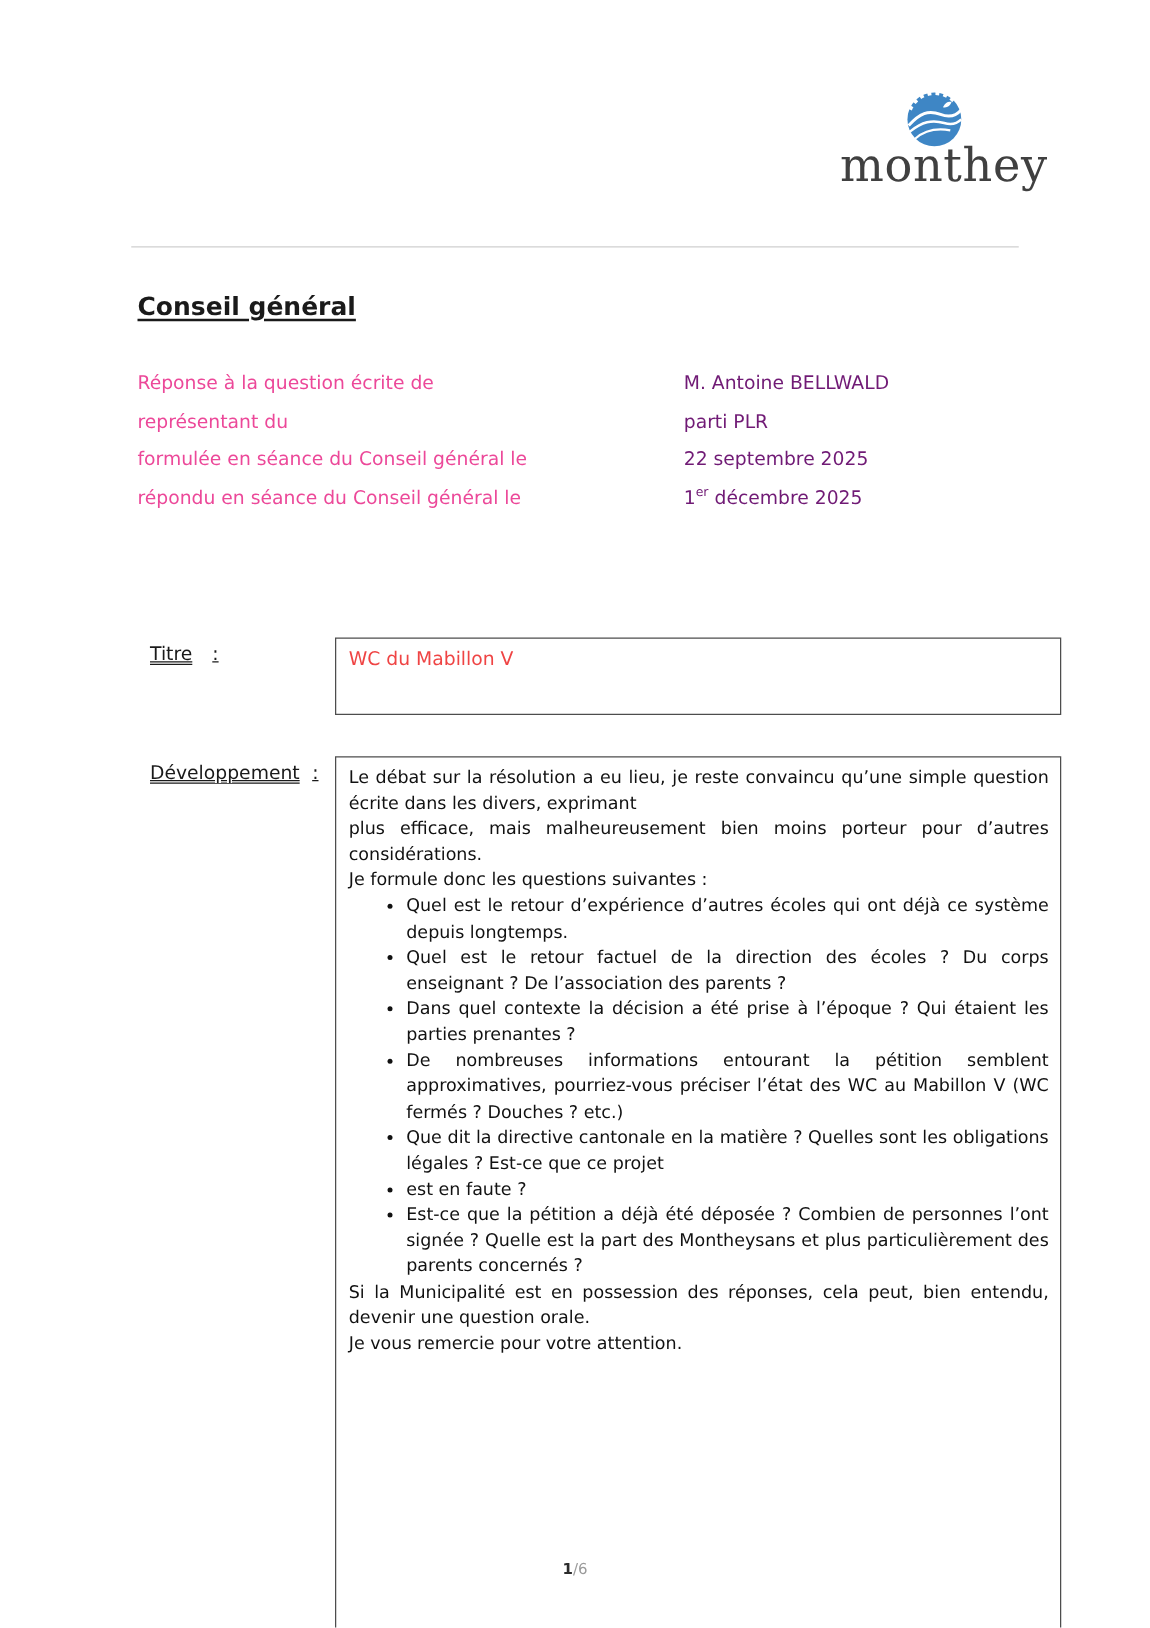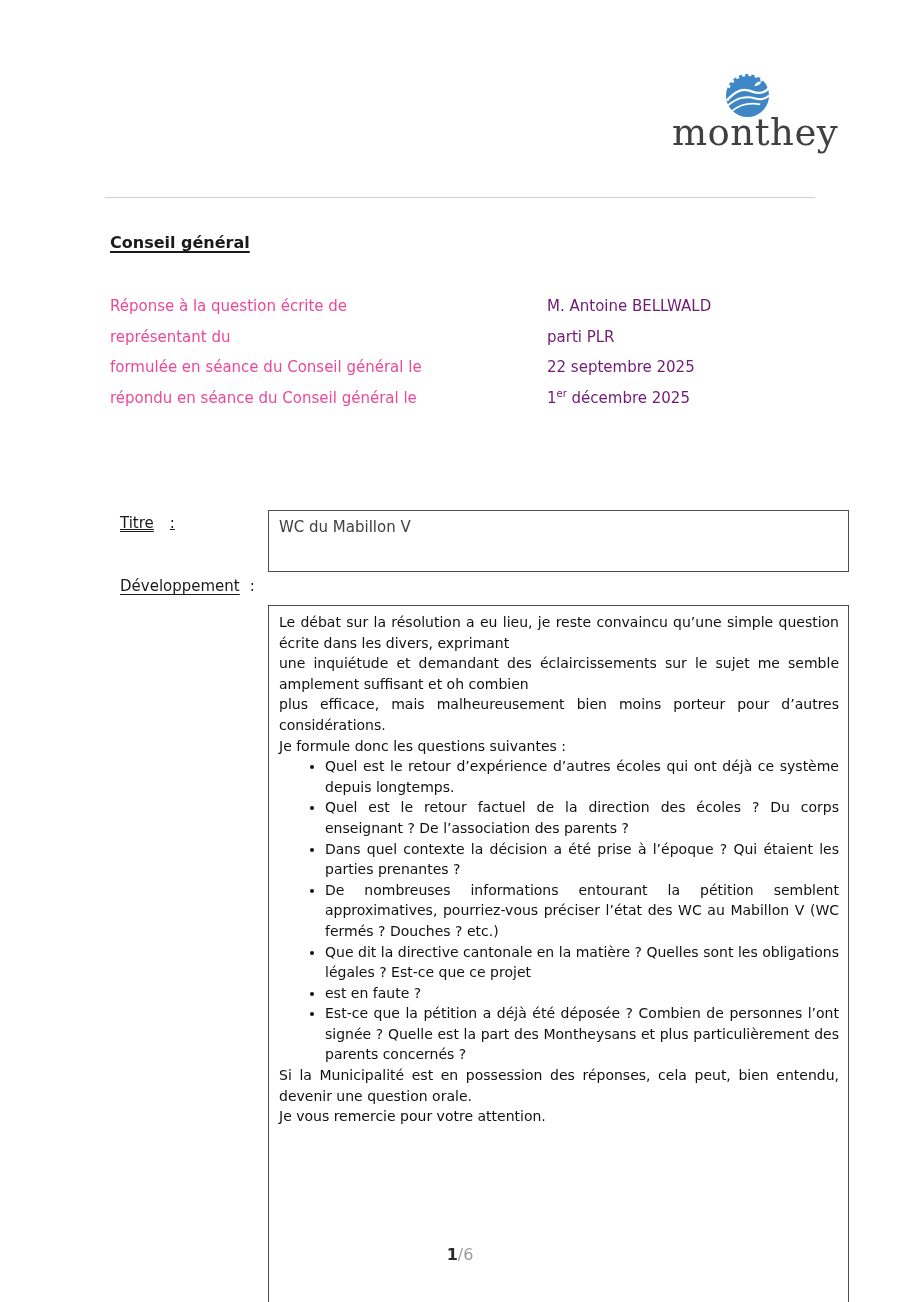--- a/index.html
+++ b/index.html
@@ -32,67 +32,67 @@
   
   .top-rule {
     position: absolute; top: 197px; left: 105px;
     width: 710px; height: 0;
     border-top: 1.5px solid #cfcfcf;
   }
 
   
   .doc-heading {
     position: absolute; top: 233px; left: 110px;
-    font-size: 16px; font-weight: bold;
+    font-size: 20px; font-weight: bold;
     text-decoration: underline;
     text-decoration-thickness: 1.5px;
     text-underline-offset: 3px;
   }
 
   
   .meta { position: absolute; top: 296px; left: 110px; width: 740px; }
   .meta-row { display: flex; margin-bottom: 10px; line-height: 20.5px; }
   .meta-label { width: 437px; flex: 0 0 437px; color: #ec4899; }
   .meta-value { color: #701a75; }
   .meta-value sup { font-size: 10px; vertical-align: super; line-height: 0; }
 
   
   .sec-label-wrap { position: absolute; left: 120px; line-height: 20px; }
   .sec-label { text-decoration: underline; text-underline-offset: 3px; }
   .sec-colon-titre { margin-left: 16px; }
   .sec-colon-dev { margin-left: 10px; }
 
   .titre-label-wrap { top: 513px; text-decoration: underline; }
-  .dev-label-wrap   { top: 576px; }
+  .dev-label-wrap   { top: 608px; text-decoration: underline; }
 
   .titre-box {
     position: absolute; top: 510px; left: 268px;
     width: 581px; height: 62px;
     border: 1px solid #4d4d4d;
     padding: 6px 10px;
   }
-  .titre-value { color: #404040; line-height: 20.5px; }
+  .titre-value { color: #ef4444; line-height: 20.5px; }
 
   .dev-box {
     position: absolute; top: 605px; left: 268px;
     width: 581px; height: 700px;
     border: 1px solid #4d4d4d;
     padding: 6px 9px 6px 10px;
     overflow: hidden;
   }
   .dev-text { font-size: 14px; line-height: 20.6px; text-align: justify; color: #111; }
   .dev-text p { margin: 0; }
   .dev-bullets { margin: 0; padding-left: 46px; list-style-type: disc; }
   .dev-bullets li { text-align: justify; }
 
   
   .footer {
     position: absolute; top: 1246px; left: 0;
     width: 920px; text-align: center;
-    font-size: 16px; line-height: 18px;
+    font-size: 12px; line-height: 18px;
   }
   .footer .pg-current { color: #2b2b2b; font-weight: 600; }
   .footer .pg-total { color: #9b9b9b; }
 </style>
 </head>
 <body>
 
 <div class="logo">
   <svg class="logo-icon" viewBox="0 0 48 48" xmlns="http://www.w3.org/2000/svg" aria-hidden="true">
     <circle cx="24" cy="24" r="22" fill="#3e86c5"></circle>
@@ -136,21 +136,20 @@
 </div>
 
 <div class="sec-label-wrap dev-label-wrap">
   <span class="sec-label">Développement</span><span class="sec-colon-dev">:</span>
 </div>
 <div class="dev-box">
   <div class="dev-text">
     <div>
 
     <p>Le débat sur la résolution a eu lieu, je reste convaincu qu’une simple question écrite dans les divers, exprimant</p>
-        <p>une inquiétude et demandant des éclaircissements sur le sujet me semble amplement suffisant et oh combien</p>
         <p>plus efficace, mais malheureusement bien moins porteur pour d’autres considérations.</p>
         <p>Je formule donc les questions suivantes :</p>
       </div>
     <ul class="dev-bullets">
 
     <li>Quel est le retour d’expérience d’autres écoles qui ont déjà ce système depuis longtemps.</li>
         <li>Quel est le retour factuel de la direction des écoles ? Du corps enseignant ? De l’association des parents ?</li>
         <li>Dans quel contexte la décision a été prise à l’époque ? Qui étaient les parties prenantes ?</li>
         <li>De nombreuses informations entourant la pétition semblent approximatives, pourriez-vous préciser l’état des WC au Mabillon V (WC fermés ? Douches ? etc.)</li>
         <li>Que dit la directive cantonale en la matière ? Quelles sont les obligations légales ? Est-ce que ce projet</li>

